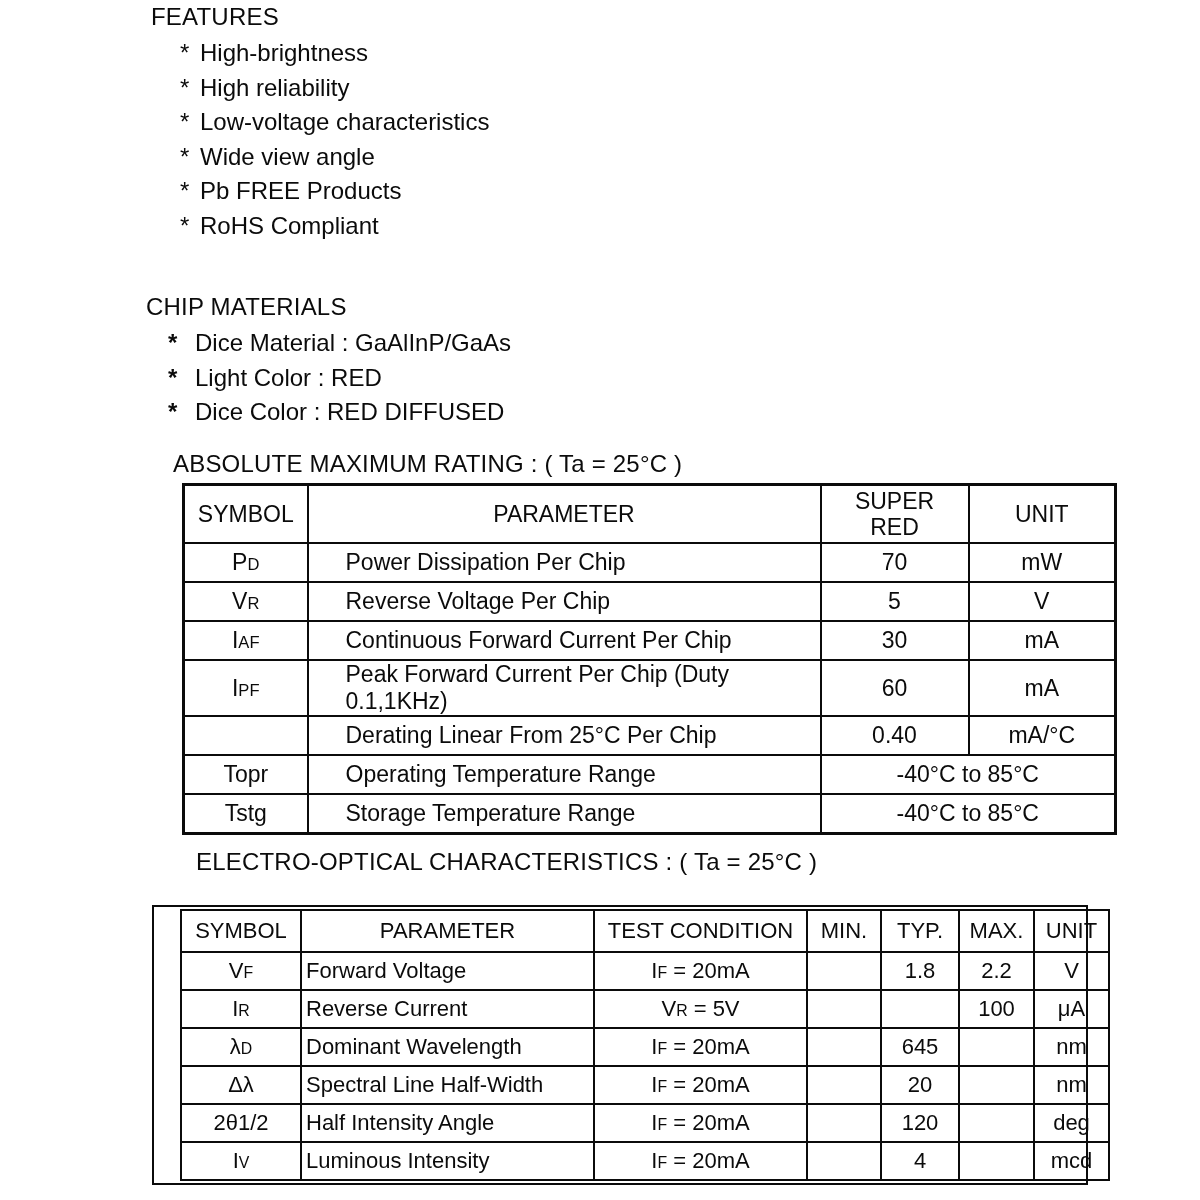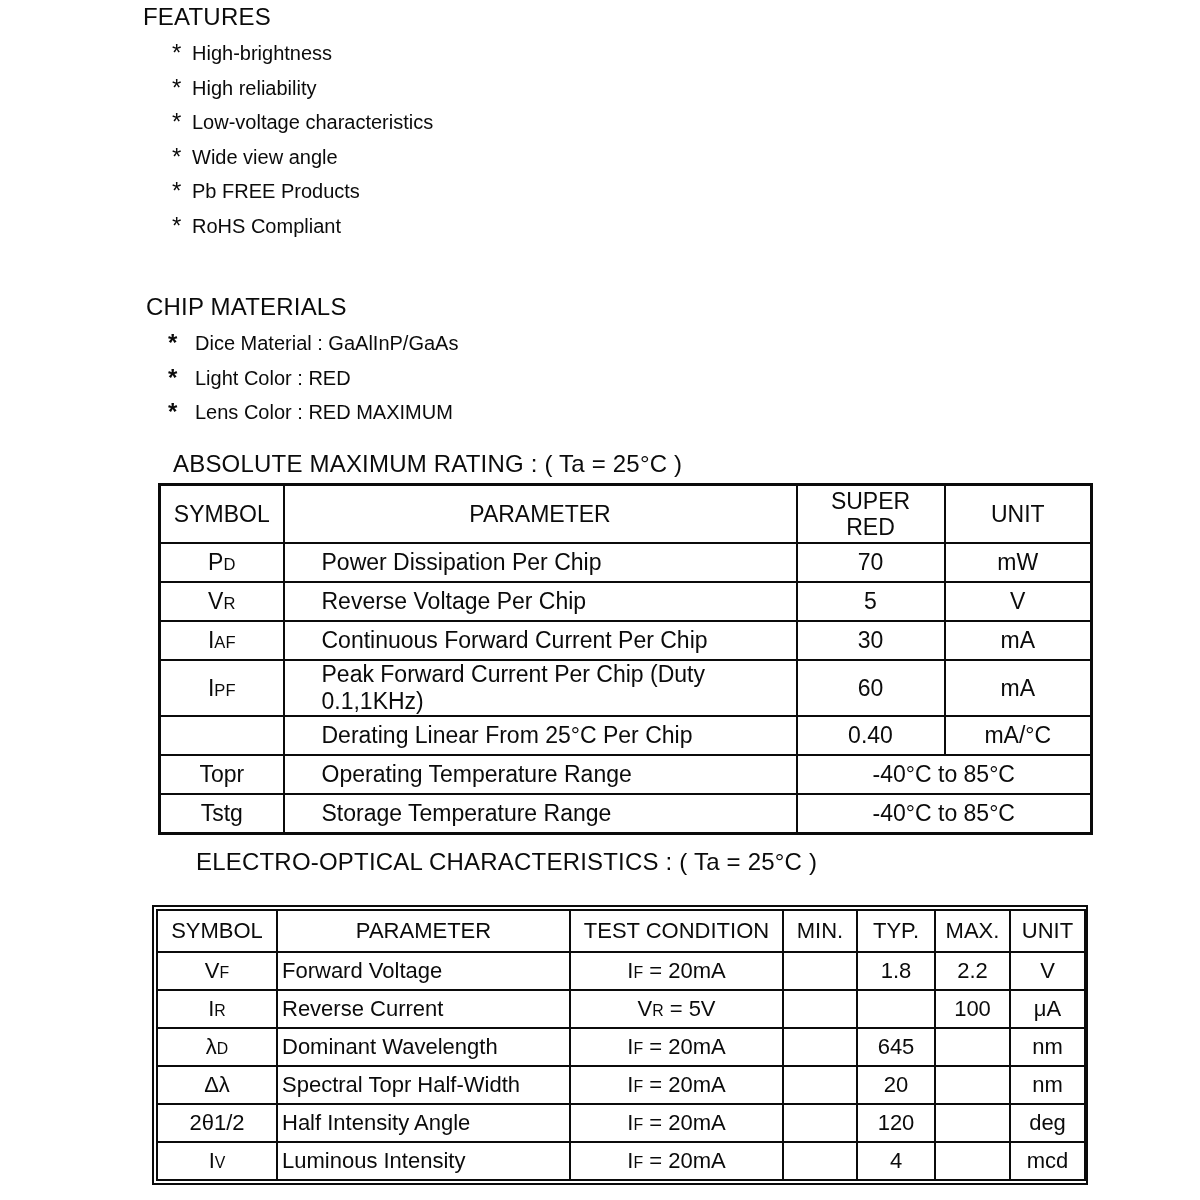--- a/index.html
+++ b/index.html
@@ -4,33 +4,33 @@
 <style>
   html,body { margin:0; padding:0; background:#ffffff; }
   .page {
     position:relative; width:1200px; height:1200px; background:#ffffff;
     font-family:"Liberation Sans", sans-serif; color:#0b0b0b; overflow:hidden;
   }
   .section-h { font-size:24px; font-weight:400; margin:0; line-height:28px; letter-spacing:0.2px; }
   .list { margin-top:5px; }
   .li { display:flex; line-height:34.6px; }
   .li .star { display:inline-block; text-align:left; font-size:24px; }
-  .li .litext { font-size:20px; }
-
-  #features { position:absolute; left:143px; top:3px; }
+  .li .litext { font-size:24px; }
+
+  #features { position:absolute; left:151px; top:3px; }
   #features .star { margin-left:29px; width:20px; }
 
   #chip-materials { position:absolute; left:146px; top:293px; }
   #chip-materials .star { margin-left:22px; width:27px; font-weight:700; }
 
   .tbl-title { position:absolute; font-size:24px; line-height:26px; letter-spacing:0.2px;text-align:right; }
   #amr-title { left:173px; top:451px; }
   #eoc-title { left:180px; top:849px;margin-left:16px; }
 
-  table { border-collapse:collapse; table-layout:fixed; }
+  table { border-collapse:collapse; table-layout:fixed;margin-left:24px; }
   th, td { border:2px solid #0b0b0b; vertical-align:middle; padding:0; overflow:hidden; }
   th { font-weight:400; }
   .c { text-align:center; }
   .l { text-align:left; padding-left:4px; }
   .pre { white-space:pre-line; }
   .pw  { white-space:pre-wrap;padding-left:37px; }
   .sb { font-size:72%; }
 
   #amr-table { position:absolute; left:158px; top:483px; width:932px; border:3px solid #0b0b0b; font-size:23px; }
   #amr-table th { height:56px; font-size:23px; line-height:26px; }
@@ -82,21 +82,21 @@
       <div class="li">
           <span class="star">*</span>
           <span class="litext">Dice Material : GaAlInP/GaAs</span>
         </div>
       <div class="li">
           <span class="star">*</span>
           <span class="litext">Light Color : RED</span>
         </div>
       <div class="li">
           <span class="star">*</span>
-          <span class="litext">Lens Color : RED MAXIMUM</span>
+          <span class="litext">Dice Color : RED DIFFUSED</span>
         </div>
     </div>
   </section>
 
   <div id="amr-title" class="tbl-title">ABSOLUTE MAXIMUM RATING : ( Ta = 25°C )</div>
 
   <table id="amr-table">
     <colgroup>
         <col style="width:124px">
         <col style="width:513px">
@@ -203,21 +203,21 @@
           <td class="c"><span>λ</span><span class="sb">D</span></td>
           <td class="l">Dominant Wavelength</td>
           <td class="c"><span>I</span><span class="sb">F</span><span> = 20mA</span></td>
           <td class="c"></td>
           <td class="c">645</td>
           <td class="c"></td>
           <td class="c">nm</td>
         </tr>
         <tr>
           <td class="c"><span>Δλ</span><span class="sb"></span></td>
-          <td class="l">Spectral Topr Half-Width</td>
+          <td class="l">Spectral Line Half-Width</td>
           <td class="c"><span>I</span><span class="sb">F</span><span> = 20mA</span></td>
           <td class="c"></td>
           <td class="c">20</td>
           <td class="c"></td>
           <td class="c">nm</td>
         </tr>
         <tr>
           <td class="c"><span>2θ1/2</span><span class="sb"></span></td>
           <td class="l">Half Intensity Angle</td>
           <td class="c"><span>I</span><span class="sb">F</span><span> = 20mA</span></td>

